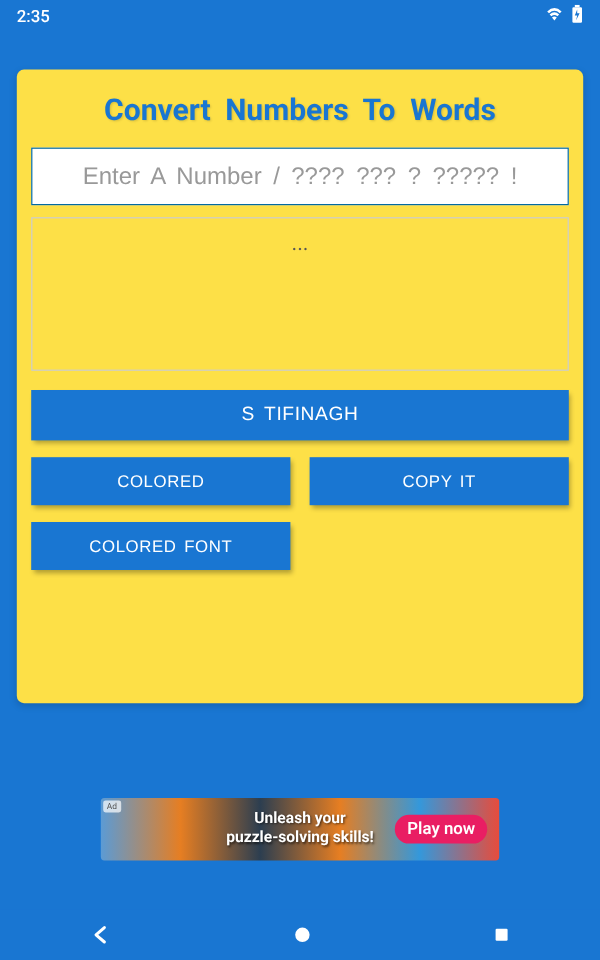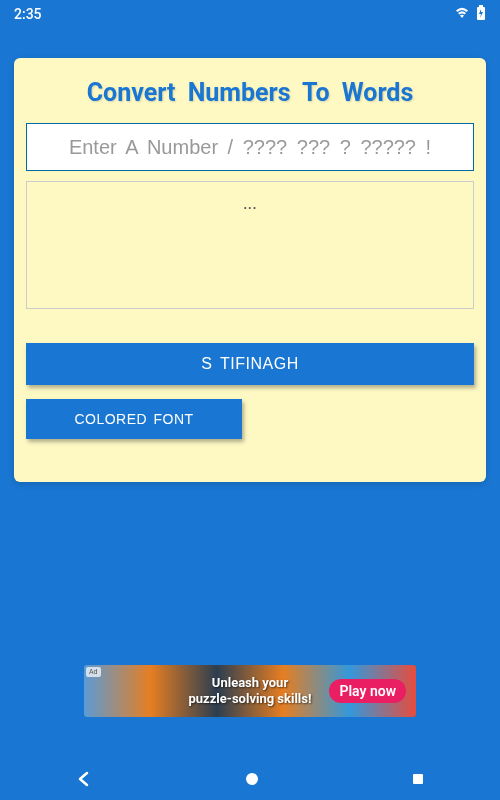--- a/index.html
+++ b/index.html
@@ -17,26 +17,26 @@
       justify-content: space-between;
       align-items: center;
       padding: 0 14px;
       color: white;
       font-size: 14px;
     }
     .status-left { font-weight: 500; }
     .status-right { display: flex; gap: 6px; align-items: center; }
     .wifi-icon, .battery-icon { display: inline-block; }
     .card {
-      background: #fef9c3;
+      background: #fde047;
       margin: 30px 14px 0 14px;
       border-radius: 6px;
       padding: 12px;
       box-shadow: 0 2px 6px rgba(0,0,0,0.15);
-      height: 424px;
+      height: 528px;
       position: relative;
     }
     .title {
       text-align: center;
       color: #1976d2;
       font-size: 25px;
       font-weight: 700;
       padding: 8px 0 16px 0;
       word-spacing: 6px;
       text-shadow: 1px 1px 2px rgba(0,0,0,0.15);
@@ -66,21 +66,21 @@
       word-spacing: 4px;
     }
     .btn-full {
       width: 100%;
       height: 42px;
       background: #1976d2;
       color: white;
       border: none;
       font-size: 16px;
       font-weight: 500;
-      margin-top: 34px;
+      margin-top: 16px;
       box-shadow: 2px 3px 4px rgba(0,0,0,0.3);
       cursor: pointer;
       word-spacing: 3px;
       letter-spacing: 0.5px;
     }
     .btn-row {
       display: flex;
       gap: 16px;
       margin-top: 14px;
     }
@@ -183,20 +183,24 @@
         </svg>
     </span>
   </span>
 </div>
 
 <div class="card">
   <div class="title">Convert Numbers To Words</div>
   <input class="input-field" placeholder="Enter A Number / ???? ??? ? ????? !" style="">
   <div class="output-area">...</div>
   <button class="btn-full">S TIFINAGH</button>
+  <div class="btn-row">
+    <button class="btn-half">COLORED</button>
+    <button class="btn-half">COPY IT</button>
+  </div>
   <button class="btn-left-half">COLORED FONT</button>
 </div>
 
 <div class="ad-banner">
   <span class="ad-badge">Ad</span>
   <div class="ad-text">
     <div>Unleash your</div>
     <div>puzzle-solving skills!</div>
   </div>
   <span class="ad-cta">Play now</span>

